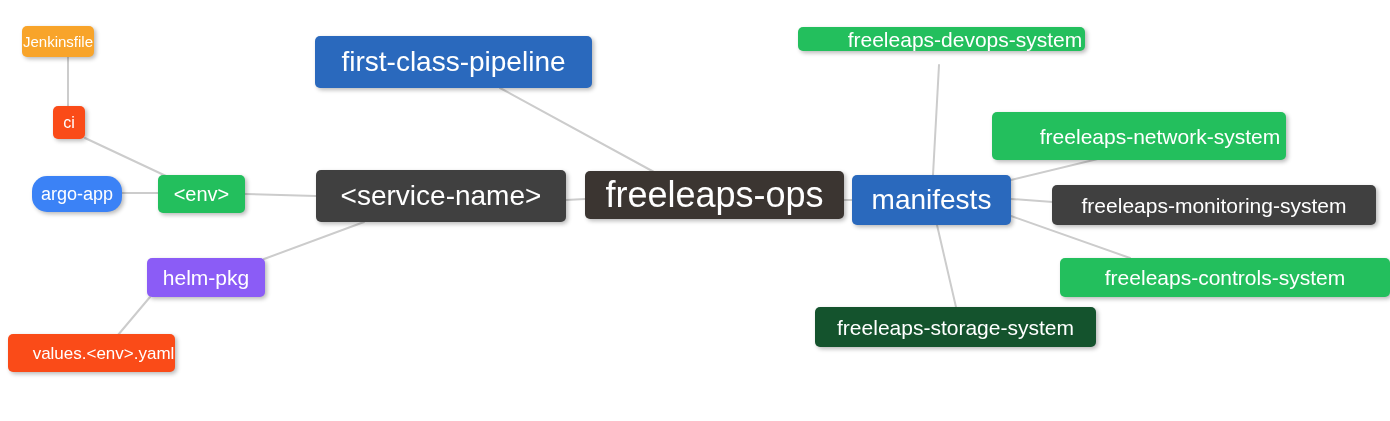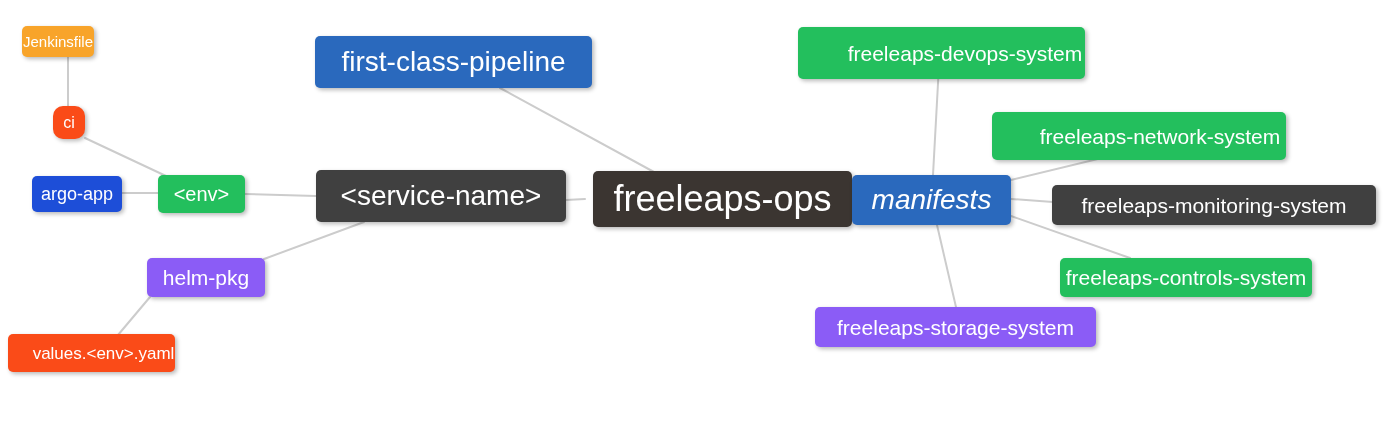--- a/index.html
+++ b/index.html
@@ -54,54 +54,54 @@
       <line x1="933" y1="175" x2="939" y2="65" stroke="#cccccc" stroke-width="2"></line>
       <line x1="1011" y1="180" x2="1135" y2="150" stroke="#cccccc" stroke-width="2"></line>
       <line x1="1011" y1="199" x2="1053" y2="202" stroke="#cccccc" stroke-width="2"></line>
       <line x1="1011" y1="216" x2="1130" y2="258" stroke="#cccccc" stroke-width="2"></line>
       <line x1="937" y1="225" x2="956" y2="307" stroke="#cccccc" stroke-width="2"></line>
     </svg>
   <div id="nodes-layer">
       <div class="node" style="left: 22px; top: 26px; width: 72px; height: 31px; font-size: 15px; background: rgb(248, 164, 42); color: rgb(255, 255, 255);">
         <span>Jenkinsfile</span>
       </div>
-      <div class="node" style="left: 53px; top: 106px; width: 32px; height: 33px; font-size: 16px; background: rgb(250, 75, 24); color: rgb(255, 255, 255); border-radius: 10px;">
+      <div class="node" style="left: 53px; top: 106px; width: 32px; height: 33px; font-size: 16px; background: rgb(250, 75, 24); color: rgb(255, 255, 255);">
         <span>ci</span>
       </div>
-      <div class="node" style="left: 32px; top: 176px; width: 90px; height: 36px; font-size: 18px; background: #1d4ed8; color: rgb(255, 255, 255);">
+      <div class="node" style="left: 32px; top: 176px; width: 90px; height: 36px; font-size: 18px; background: #3b82f6; color: rgb(255, 255, 255); border-radius: 15px;">
         <span>argo-app</span>
       </div>
       <div class="node" style="left: 158px; top: 175px; width: 87px; height: 38px; font-size: 20px; background: rgb(35, 191, 93); color: rgb(255, 255, 255);">
         <span>&lt;env&gt;</span>
       </div>
       <div class="node" style="left: 316px; top: 170px; width: 250px; height: 52px; font-size: 28px; background: #404040; color: rgb(255, 255, 255);">
         <span>&lt;service-name&gt;</span>
       </div>
       <div class="node" style="left: 315px; top: 36px; width: 277px; height: 52px; font-size: 28px; background: rgb(42, 105, 189); color: rgb(255, 255, 255);">
         <span>first-class-pipeline</span>
       </div>
-      <div class="node" style="left: 585px; top: 171px; width: 259px; height: 56px; font-size: 36px; background: rgb(59, 53, 49); color: rgb(255, 255, 255); margin-left: 8px;">
+      <div class="node" style="left: 585px; top: 171px; width: 259px; height: 48px; font-size: 36px; background: rgb(59, 53, 49); color: rgb(255, 255, 255);">
         <span>freeleaps-ops</span>
       </div>
-      <div class="node" style="left: 852px; top: 175px; width: 159px; height: 50px; font-size: 28px; background: rgb(42, 105, 189); color: rgb(255, 255, 255); font-style: italic;">
+      <div class="node" style="left: 852px; top: 175px; width: 159px; height: 50px; font-size: 28px; background: rgb(42, 105, 189); color: rgb(255, 255, 255);">
         <span>manifests</span>
       </div>
-      <div class="node" style="left: 798px; top: 27px; width: 287px; height: 52px; font-size: 21px; background: rgb(35, 191, 93); color: rgb(255, 255, 255); padding-left: 47px;">
+      <div class="node" style="left: 798px; top: 27px; width: 287px; height: 24px; font-size: 21px; background: rgb(35, 191, 93); color: rgb(255, 255, 255); padding-left: 47px;">
         <span>freeleaps-devops-system</span>
       </div>
       <div class="node" style="left: 992px; top: 112px; width: 294px; height: 48px; font-size: 21px; background: rgb(35, 191, 93); color: rgb(255, 255, 255); padding-left: 42px;">
         <span>freeleaps-network-system</span>
       </div>
       <div class="node" style="left: 1052px; top: 185px; width: 324px; height: 40px; font-size: 21px; background: #404040; color: rgb(255, 255, 255);">
         <span>freeleaps-monitoring-system</span>
       </div>
-      <div class="node" style="left: 1060px; top: 258px; width: 252px; height: 39px; font-size: 21px; background: rgb(35, 191, 93); color: rgb(255, 255, 255);">
+      <div class="node" style="left: 1060px; top: 258px; width: 330px; height: 39px; font-size: 21px; background: rgb(35, 191, 93); color: rgb(255, 255, 255);">
         <span>freeleaps-controls-system</span>
       </div>
-      <div class="node" style="left: 815px; top: 307px; width: 281px; height: 40px; font-size: 21px; background: #8b5cf6; color: rgb(255, 255, 255);">
+      <div class="node" style="left: 815px; top: 307px; width: 281px; height: 40px; font-size: 21px; background: #14532d; color: rgb(255, 255, 255);">
         <span>freeleaps-storage-system</span>
       </div>
       <div class="node" style="left: 147px; top: 258px; width: 118px; height: 39px; font-size: 21px; background: #8b5cf6; color: rgb(255, 255, 255);">
         <span>helm-pkg</span>
       </div>
       <div class="node" style="left: 8px; top: 334px; width: 167px; height: 38px; font-size: 17px; background: rgb(250, 75, 24); color: rgb(255, 255, 255); padding-left: 24px;">
         <span>values.&lt;env&gt;.yaml</span>
       </div>
     </div>
 </div>

